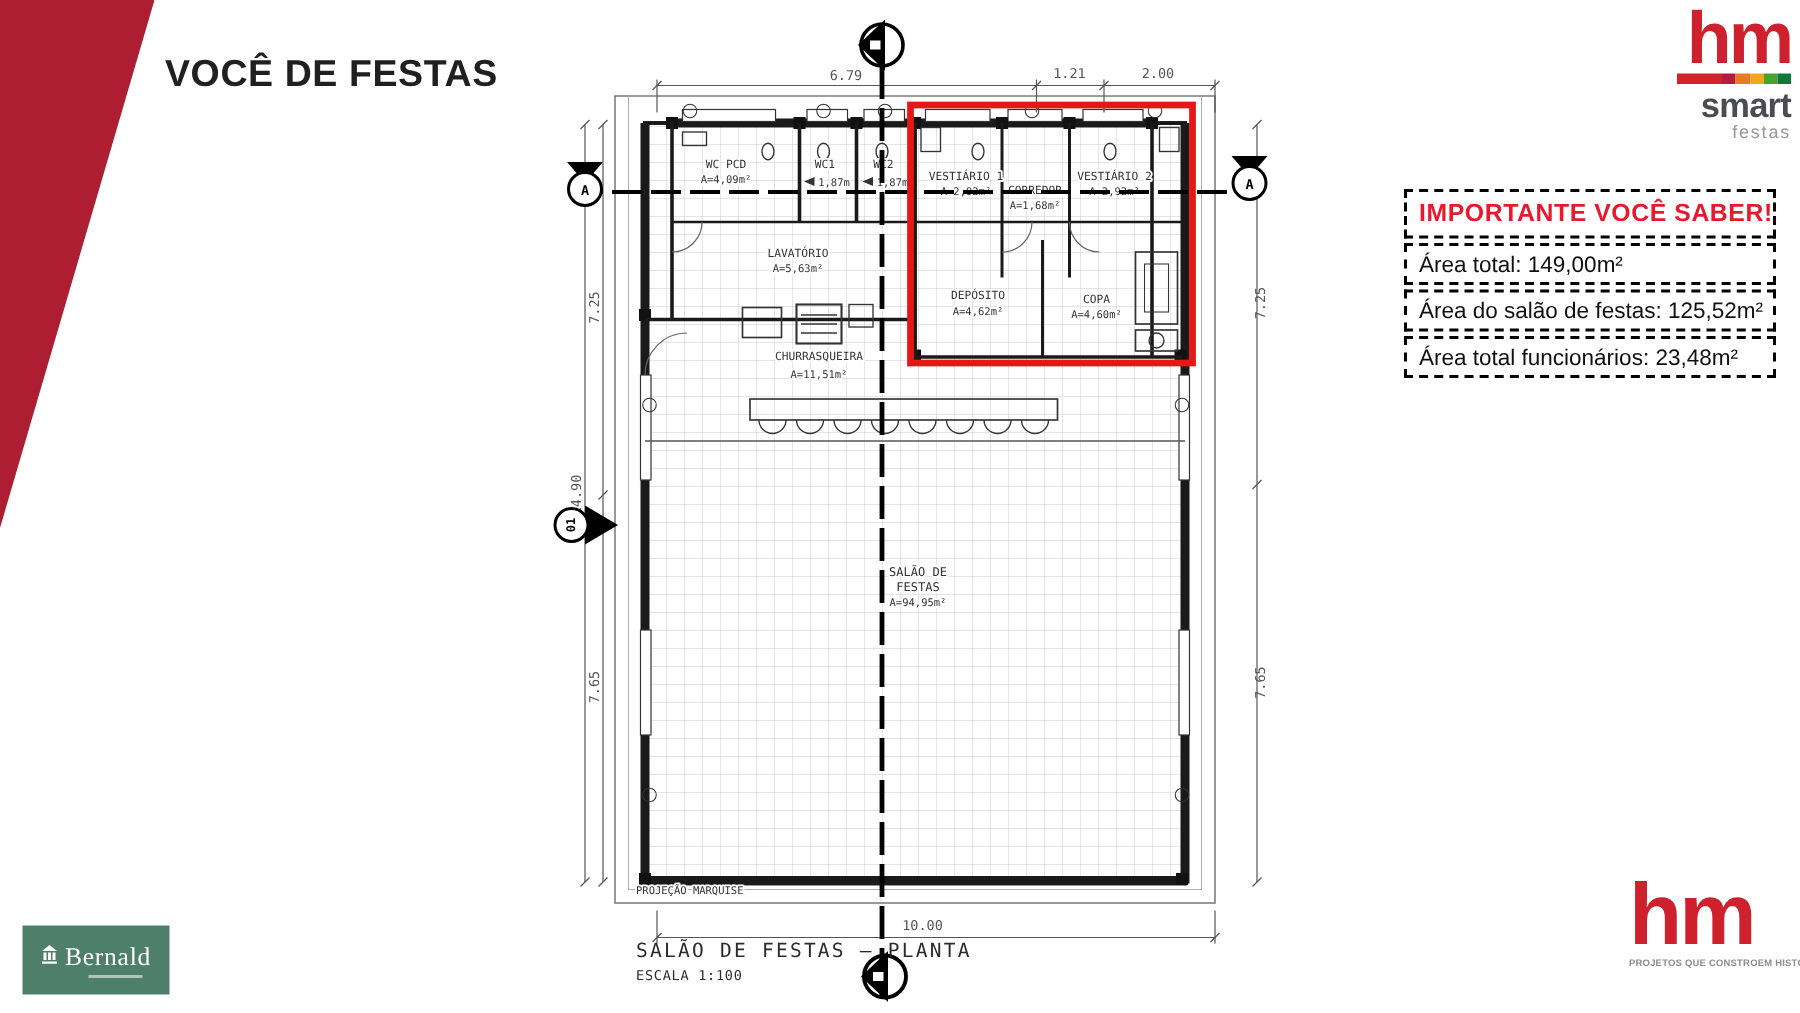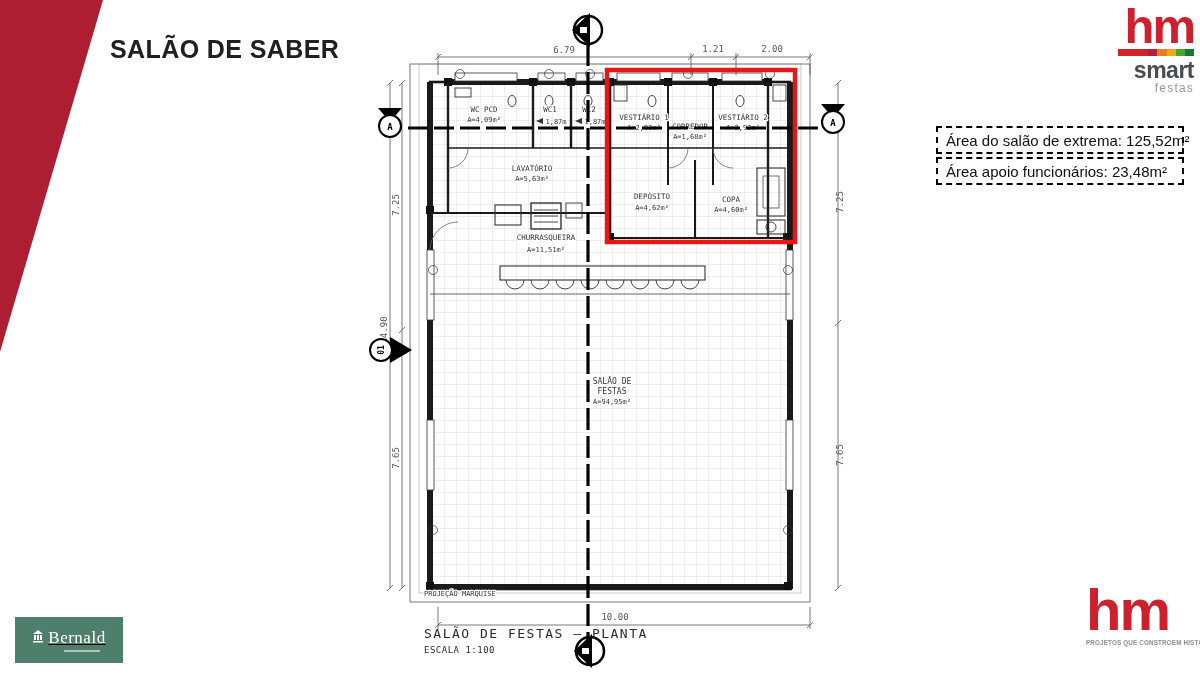--- a/index.html
+++ b/index.html
@@ -27,22 +27,22 @@
   .brand-top .extrema{font-size:12px;color:#97979d;letter-spacing:1.2px;line-height:1.1;}
   
   .info-panel{position:absolute;left:936px;top:126px;width:248px;}
   .info-box{
     box-sizing:border-box;width:100%;background:#fff;border:2px dashed #000;
     padding:4px 8px 3px 8px;margin-bottom:3px;font-size:15px;color:#101010;white-space:nowrap;
   }
   .info-box.heading{color:#e8192c;font-weight:800;font-size:16.5px;letter-spacing:.4px;padding:5px 8px;}
   
   .bernald{
-    position:absolute;left:15px;top:617px;width:108px;height:46px;background:#4e7f6c;
-    display:flex;flex-direction:column;align-items:center;justify-content:center;text-decoration:underline;
+    position:absolute;left:15px;top:617px;width:98px;height:46px;background:#4e7f6c;
+    display:flex;flex-direction:column;align-items:center;justify-content:center;
   }
   .bernald .row{display:flex;align-items:center;gap:4px;}
   .bernald .name{font-family:"Liberation Serif",serif;font-size:17px;color:#ffffff;letter-spacing:.5px;}
   .bernald .tagbar{width:36px;height:2px;background:rgba(255,255,255,.55);margin:2px 0 0 26px;}
   
   .brand-bottom{position:absolute;left:1086px;top:584px;width:110px;}
   .brand-bottom .hm{font-size:58px;font-weight:800;color:#cf202e;line-height:.9;letter-spacing:-2px;}
   .brand-bottom .tagline{font-size:6.3px;font-weight:700;color:#8d8d8d;letter-spacing:.15px;margin-top:3px;white-space:nowrap;}
   
   .lbl{font-family:"DejaVu Sans Mono",monospace;fill:#333;paint-order:stroke;stroke:#ffffff;stroke-width:2.5px;stroke-linejoin:round;}
@@ -262,39 +262,41 @@
   </g>
 
   <rect x="607" y="70" width="188" height="172" fill="none" stroke="#e81717" stroke-width="4.5"></rect>
 
   <text class="cap" x="424" y="638" font-size="13" letter-spacing="1.5" text-anchor="start">SALÃO DE FESTAS – PLANTA</text>
   <text class="cap" x="424" y="653" font-size="9" letter-spacing="0.5" text-anchor="start">ESCALA 1:100</text>
 </svg>
 
 <div class="wedge"></div>
 
-<h1 class="slide-title">SALÃO DE SABER</h1>
+<h1 class="slide-title">VOCÊ DE FESTAS</h1>
 
 <div class="brand-top">
   <div class="hm">hm</div>
   <div class="bar">
     <span style="width:40%;background:#d2232a"></span>
     <span style="width:11%;background:#b01e42"></span>
     <span style="width:14%;background:#e87a24"></span>
     <span style="width:12%;background:#f0a71c"></span>
     <span style="width:11%;background:#4aa32e"></span>
     <span style="width:12%;background:#0d7a3c"></span>
   </div>
   <div class="smart">smart</div>
   <div class="extrema">festas</div>
 </div>
 
 <div class="info-panel">
-  <div class="info-box">Área do salão de extrema: 125,52m²</div>
-  <div class="info-box">Área apoio funcionários: 23,48m²</div>
+  <div class="info-box heading">IMPORTANTE VOCÊ SABER!</div>
+  <div class="info-box">Área total: 149,00m²</div>
+  <div class="info-box">Área do salão de festas: 125,52m²</div>
+  <div class="info-box">Área total funcionários: 23,48m²</div>
 </div>
 
 <div class="bernald">
   <div class="row">
     <span>
       <svg width="12" height="14" viewBox="0 0 12 14">
         <polygon points="1,5 11,5 6,1" fill="#fff"></polygon>
         <rect x="2" y="6" width="2" height="5" fill="#fff"></rect>
         <rect x="5" y="6" width="2" height="5" fill="#fff"></rect>
         <rect x="8" y="6" width="2" height="5" fill="#fff"></rect>

